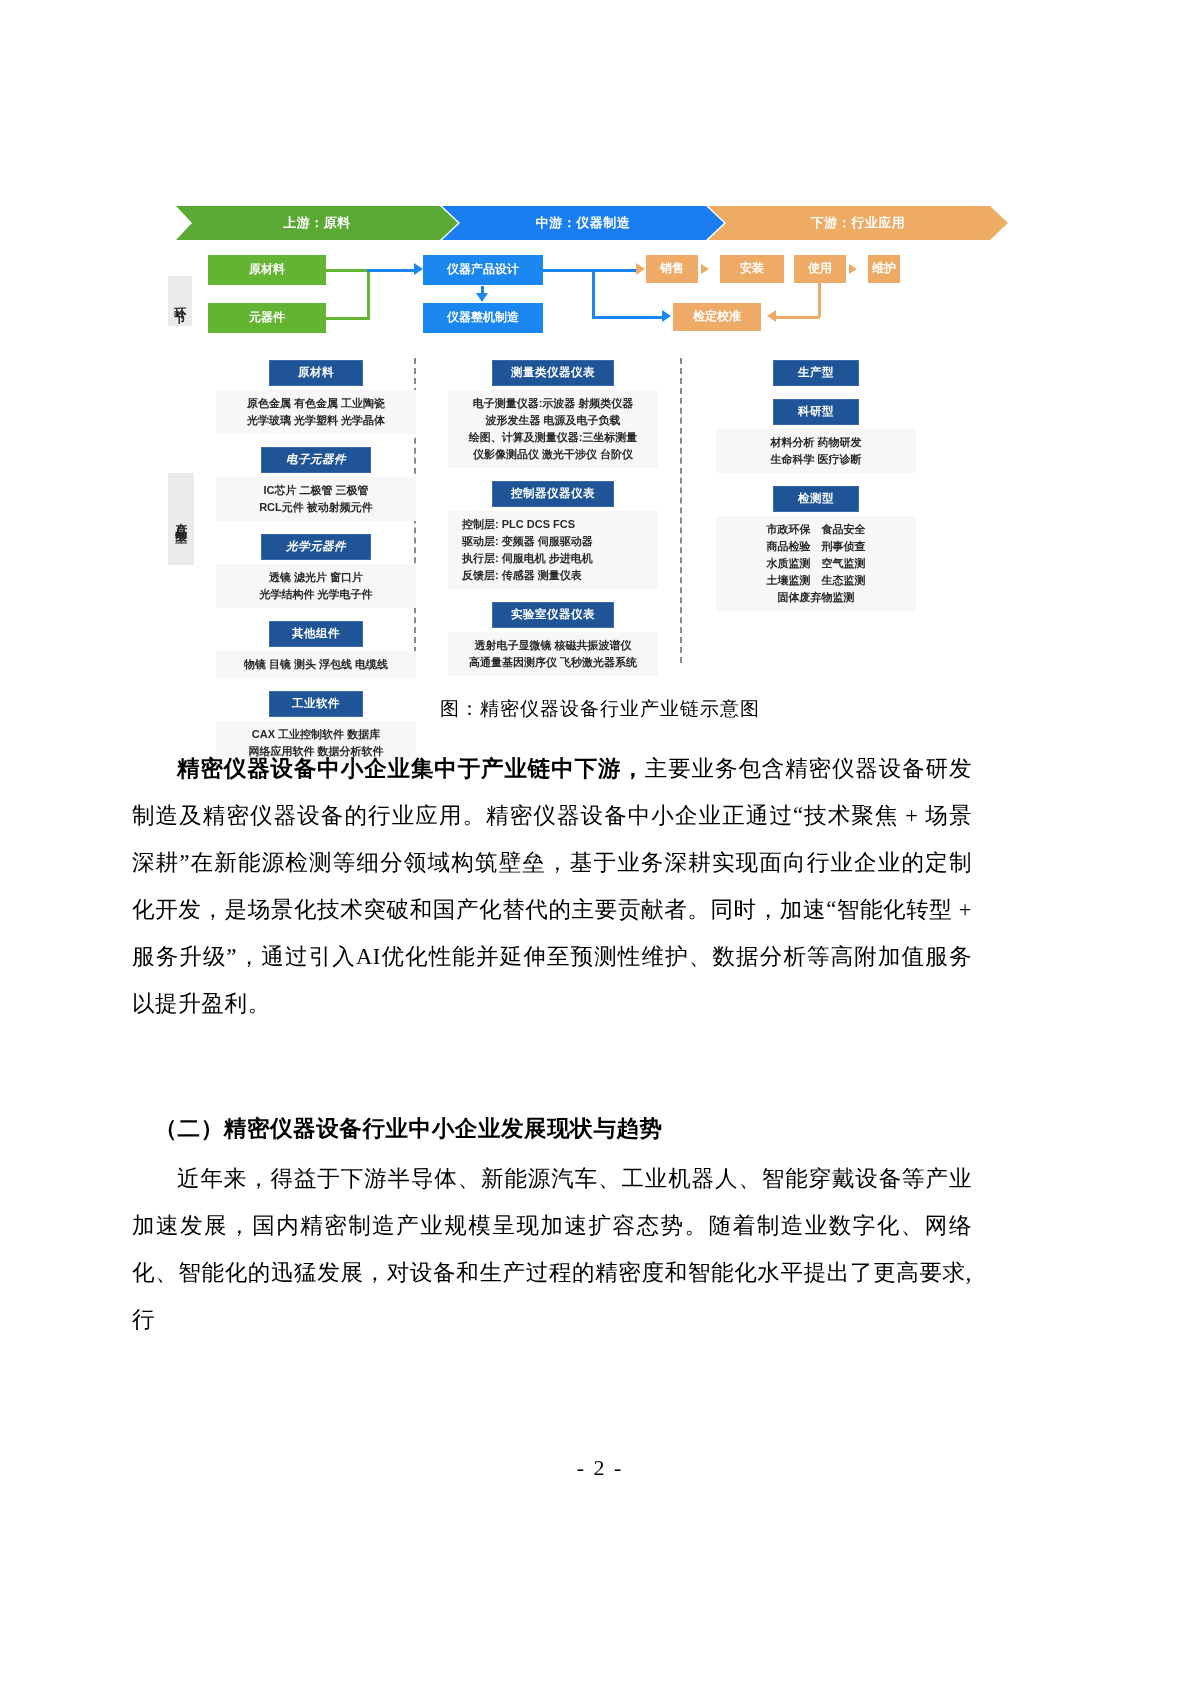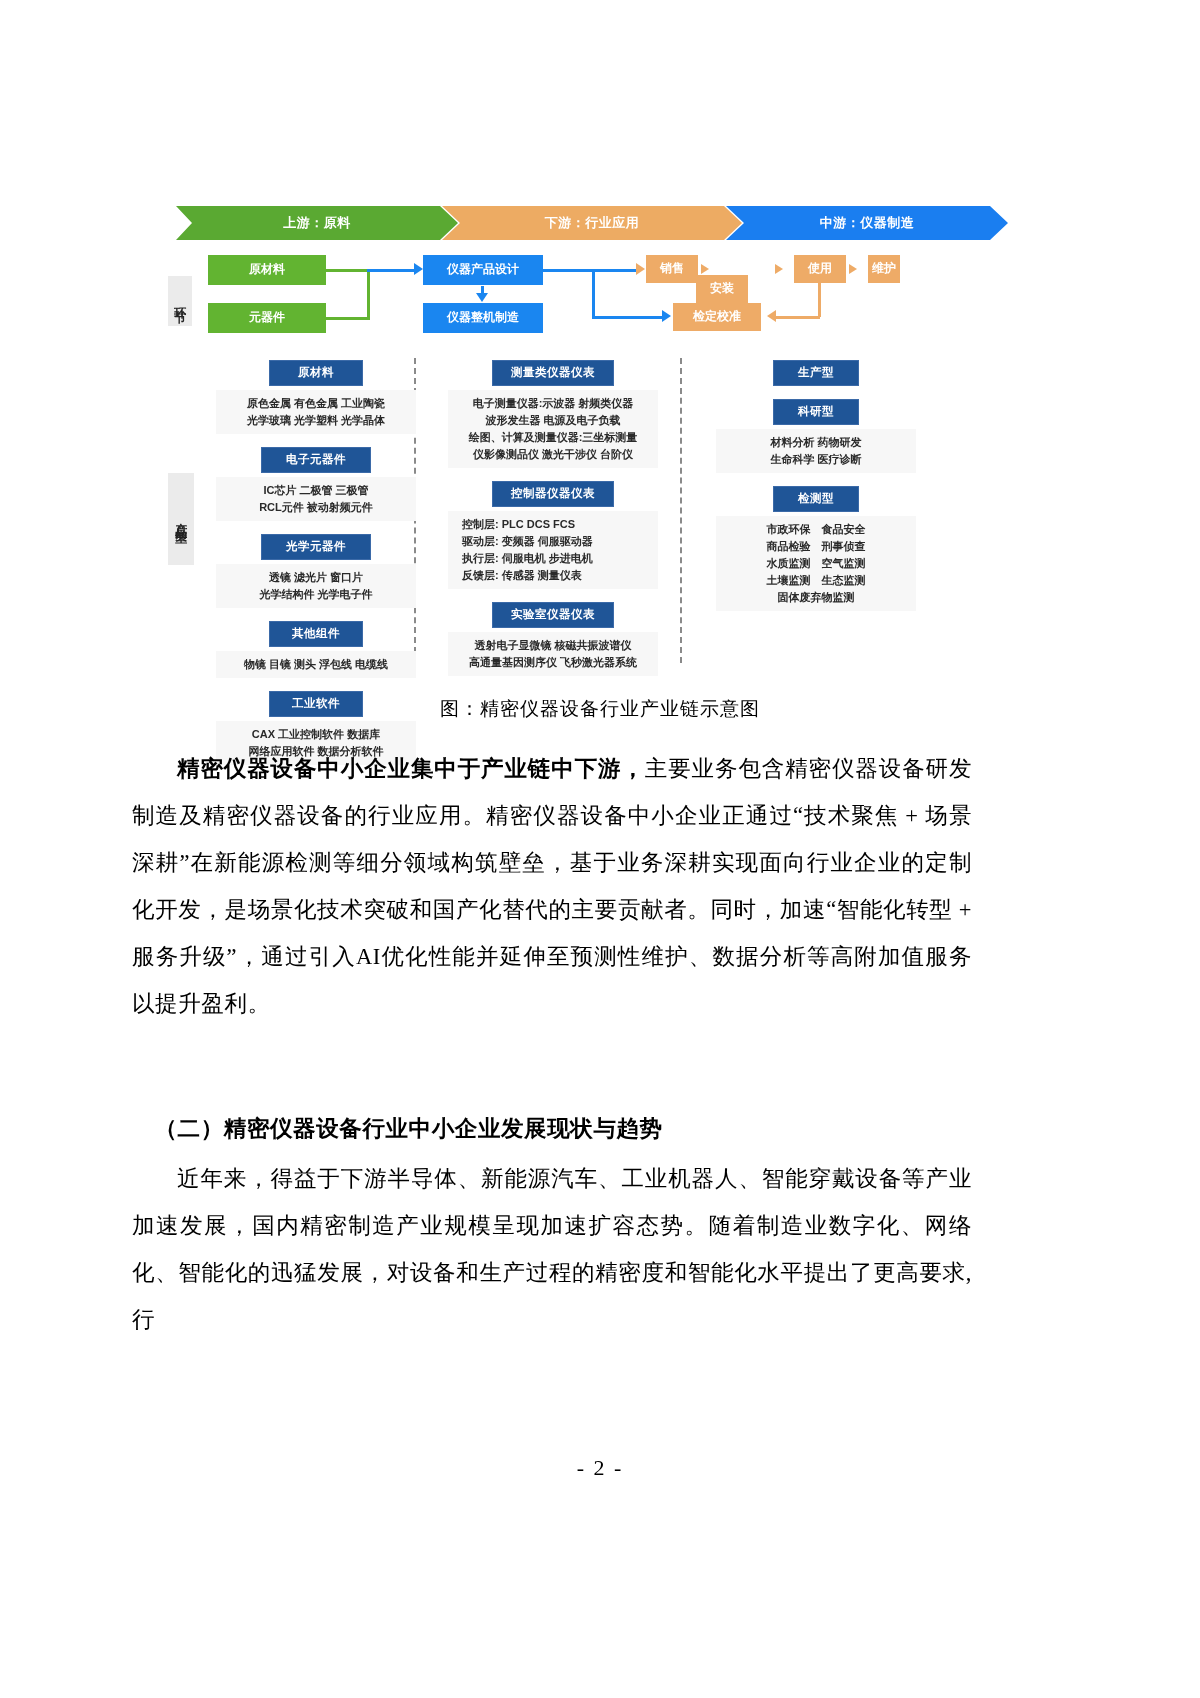--- a/index.html
+++ b/index.html
@@ -105,21 +105,21 @@
   }
   .fb-green { background: #62b431; }
   .fb-blue  { background: #1a86f0; }
   .fb-orange{ background: #eeab67; }
 
   .fb-raw      { left: 40px;  top: 57px;  width: 118px; height: 30px; }
   .fb-comp     { left: 40px;  top: 105px; width: 118px; height: 30px; }
   .fb-design   { left: 255px; top: 57px;  width: 120px; height: 30px; }
   .fb-assembly { left: 255px; top: 105px; width: 120px; height: 30px; }
   .fb-sale     { left: 478px; top: 57px;  width: 52px;  height: 28px; }
-  .fb-install  { left: 528px; top: 57px;  width: 52px;  height: 28px; margin-top: 20px; }
+  .fb-install  { left: 552px; top: 57px;  width: 64px;  height: 28px; }
   .fb-use      { left: 626px; top: 57px;  width: 52px;  height: 28px; }
   .fb-maint    { left: 700px; top: 57px;  width: 32px;  height: 28px; }
   .fb-calib    { left: 505px; top: 105px; width: 88px;  height: 28px; }
 
   
   .conn { position: absolute; }
   .h-green { background: #62b431; height: 3px; }
   .v-green { background: #62b431; width: 3px; }
   .h-blue  { background: #1a86f0; height: 3px; }
   .v-blue  { background: #1a86f0; width: 3px; }
@@ -177,21 +177,21 @@
     color: #ffffff;
     font-family: "Liberation Sans", "DejaVu Sans", sans-serif;
     font-weight: bold;
     font-size: 11.5px;
     text-align: center;
     padding: 4px 0 5px;
     letter-spacing: .5px;
     margin: 0 auto;
   }
   .ch-w1 { width: 92px; }
-  .ch-w2 { width: 108px; }
+  .ch-w2 { width: 108px; font-style: italic; }
   .ch-w3 { width: 120px; }
   .ch-w4 { width: 84px; }
 
   .cat-body {
     font-family: "Liberation Sans", "DejaVu Sans", sans-serif;
     font-size: 11px;
     font-weight: bold;
     color: #2a2a2a;
     text-align: center;
     line-height: 1.55;
@@ -244,25 +244,25 @@
 <body>
 
 <div class="page">
 
   <div class="figure">
 
     <div class="chevron-band">
       <div class="chev chev-green">
         <span>上游：原料</span>
       </div>
+      <div class="chev chev-blue">
+        <span>中游：仪器制造</span>
+      </div>
       <div class="chev chev-orange">
         <span>下游：行业应用</span>
-      </div>
-      <div class="chev chev-blue">
-        <span>中游：仪器制造</span>
       </div>
     </div>
 
     <div class="side-label side-label-huanjie">环节</div>
     <div class="side-label side-label-chanpin">产品类型</div>
 
     <div class="conn h-green" style="left:158px; top:71px; width:44px;"></div>
     <div class="conn v-green" style="left:199px; top:71px; height:49px;"></div>
     <div class="conn h-green" style="left:158px; top:119px; width:44px;"></div>
     <div class="conn h-blue" style="left:199px; top:71px; width:48px;"></div>

